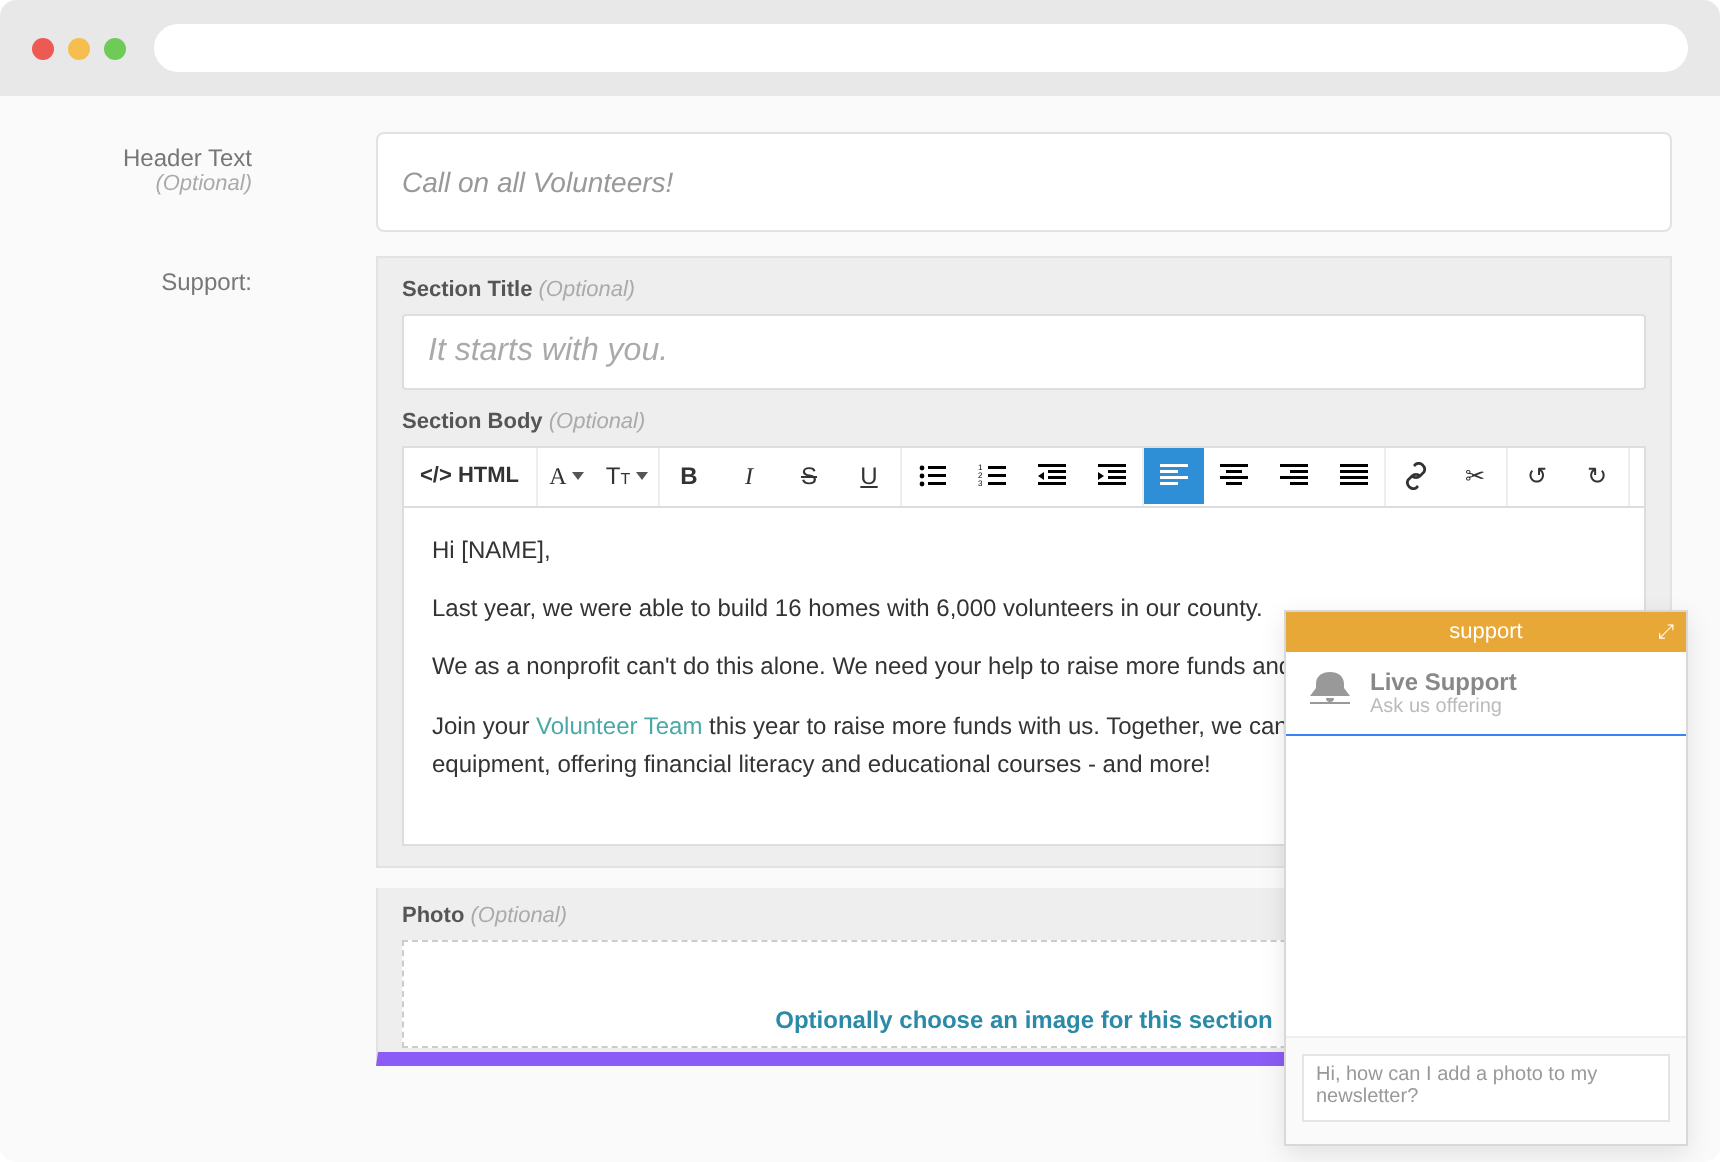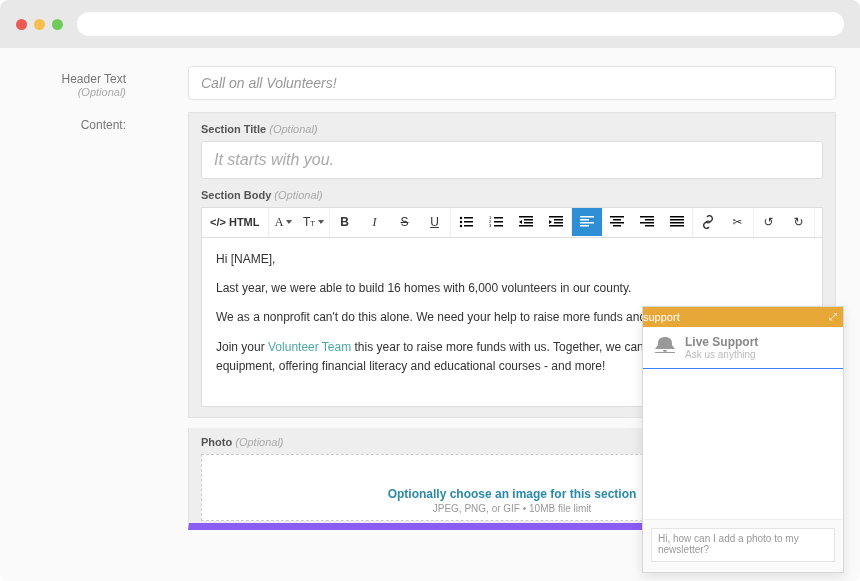--- a/index.html
+++ b/index.html
@@ -10,41 +10,41 @@
   .dot { width: 11px; height: 11px; border-radius: 50%; }
   .dot.red { background: #ec5a53; }
   .dot.yellow { background: #f6be4f; }
   .dot.green { background: #6fcb58; }
   .urlbar { flex: 1; height: 24px; background: #fff; border-radius: 12px; }
   .content-area { padding: 18px 24px 0 24px; }
   .form-row { display: flex; margin-bottom: 12px; gap: 48px; }
   .label-col { width: 116px; text-align: right; padding-right: 14px; padding-top: 6px; font-size: 12px; color: #777; }
   .label-col .optional { font-style: italic; color: #aaa; font-size: 11px; }
   .field-col { flex: 1; }
-  .text-input { width: 100%; height: 34px; border: 1px solid #e2e2e2; border-radius: 4px; padding: 0 12px; font-size: 14px; color: #999; font-style: italic; background: #fff; }
+  .text-input { width: 100%; height: 50px; border: 1px solid #e2e2e2; border-radius: 4px; padding: 0 12px; font-size: 14px; color: #999; font-style: italic; background: #fff; }
   .panel { background: #eee; border: 1px solid #e2e2e2; padding: 10px 12px; }
   .panel-label { font-size: 11px; color: #555; margin-bottom: 6px; font-weight: bold; }
   .panel-label .opt { font-weight: normal; font-style: italic; color: #aaa; }
   .section-title-input { width: 100%; height: 38px; border: 1px solid #ddd; background: #fff; padding: 0 12px; font-size: 16px; font-style: italic; color: #aaa; margin-bottom: 10px; border-radius: 2px; }
   .toolbar { display: flex; background: #fff; border: 1px solid #ddd; border-bottom: none; height: 30px; }
   .tb-group { display: flex; border-right: 1px solid #eee; }
   .tb-btn { width: 30px; height: 28px; display: flex; align-items: center; justify-content: center; font-size: 12px; color: #333; cursor: pointer; }
   .tb-btn.active { background: #2f8fd6; color: #fff; }
   .tb-btn.wide { width: auto; padding: 0 8px; font-size: 11px; font-weight: bold; }
   .tb-btn.dd::after { content: ""; border-left: 3px solid transparent; border-right: 3px solid transparent; border-top: 4px solid #555; margin-left: 3px; }
   .editor-body { background: #fff; border: 1px solid #ddd; min-height: 170px; padding: 12px 14px; font-size: 12px; line-height: 1.6; color: #333; }
   .editor-body p { margin-bottom: 10px; }
   .editor-body a { color: #4aa9a7; text-decoration: none; }
   .photo-strip { background: #eee; border-left: 1px solid #e2e2e2; border-right: 1px solid #e2e2e2; border-bottom: 7px solid #8b5cf6; padding: 8px 12px 2px 12px; margin-top: 10px; }
   .upload-area { border: 1px dashed #ccc; background: #fff; text-align: center; padding: 8px 0 6px 0; }
   .upload-area .headline { color: #2a8aa8; font-size: 12px; font-weight: bold; margin-top: 24px; }
   .upload-area .sub { color: #999; font-size: 10px; margin-top: 2px; }
   
   .support { position: absolute; right: 16px; bottom: 8px; width: 202px; border: 1px solid #d8d8d8; background: #fff; box-shadow: 0 4px 12px rgba(0,0,0,0.1); font-size: 11px; }
-  .support-header { background: #e8a838; color: #fff; height: 20px; display: flex; align-items: center; font-size: 11px; position: relative; }
+  .support-header { background: #e8a838; color: #fff; height: 20px; display: flex; align-items: center; justify-content: center; font-size: 11px; position: relative; }
   .support-header .expand { position: absolute; right: 6px; font-size: 10px; }
   .support-title { display: flex; align-items: flex-start; gap: 8px; padding: 8px 10px; border-bottom: 1px solid #3b82f6; }
   .bell-icon { width: 24px; height: 20px; fill: #999; }
   .support-title .t1 { color: #888; font-weight: bold; font-size: 12px; }
   .support-title .t2 { color: #bbb; font-size: 10px; }
   .support-body { height: 150px; }
   .support-input { padding: 8px; border-top: 1px solid #eee; background: #fafafa; }
   .support-input textarea { width: 100%; border: 1px solid #e5e5e5; background: #fff; resize: none; font-size: 10px; color: #999; padding: 4px 6px; height: 34px; font-family: inherit; }
   svg { display: block; }
 </style>
@@ -69,21 +69,21 @@
         <div>Header Text</div>
         <div class="optional">(Optional)</div>
       </div>
       <div class="field-col">
         <input class="text-input" value="Call on all Volunteers!" style="">
       </div>
     </div>
 
     <div class="form-row">
       <div class="label-col">
-        <div>Content:</div>
+        <div>Support:</div>
       </div>
       <div class="field-col">
 
         <div class="panel">
           <div class="panel-label">
             <span>Section Title</span>
             <span class="opt">(Optional)</span>
           </div>
           <input class="section-title-input" value="It starts with you." style="">
 
@@ -217,41 +217,40 @@
           </div>
         </div>
 
         <div class="photo-strip">
           <div class="panel-label">
             <span>Photo</span>
             <span class="opt">(Optional)</span>
           </div>
           <div class="upload-area">
             <div class="headline">Optionally choose an image for this section</div>
-            <div class="sub">JPEG, PNG, or GIF • 10MB file limit</div>
           </div>
         </div>
 
       </div>
     </div>
 
   </div>
 
   <div class="support">
     <div class="support-header">
       <span>support</span>
       <span class="expand">⤢</span>
     </div>
     <div class="support-title">
       <svg class="bell-icon" viewBox="0 0 24 20">
           <path d="M12 2c-4 0-7 2-7 6v2l-3 4h20l-3-4V8c0-4-3-6-7-6zm-2 13a2 2 0 0 0 4 0M2 17h20v1H2z"></path>
         </svg>
       <div>
         <div class="t1">Live Support</div>
-        <div class="t2">Ask us anything</div>
+        <div class="t2">Ask us offering</div>
       </div>
     </div>
     <div class="support-body"></div>
     <div class="support-input">
       <textarea style="">Hi, how can I add a photo to my newsletter?</textarea>
     </div>
   </div>
 
 </div>
 

